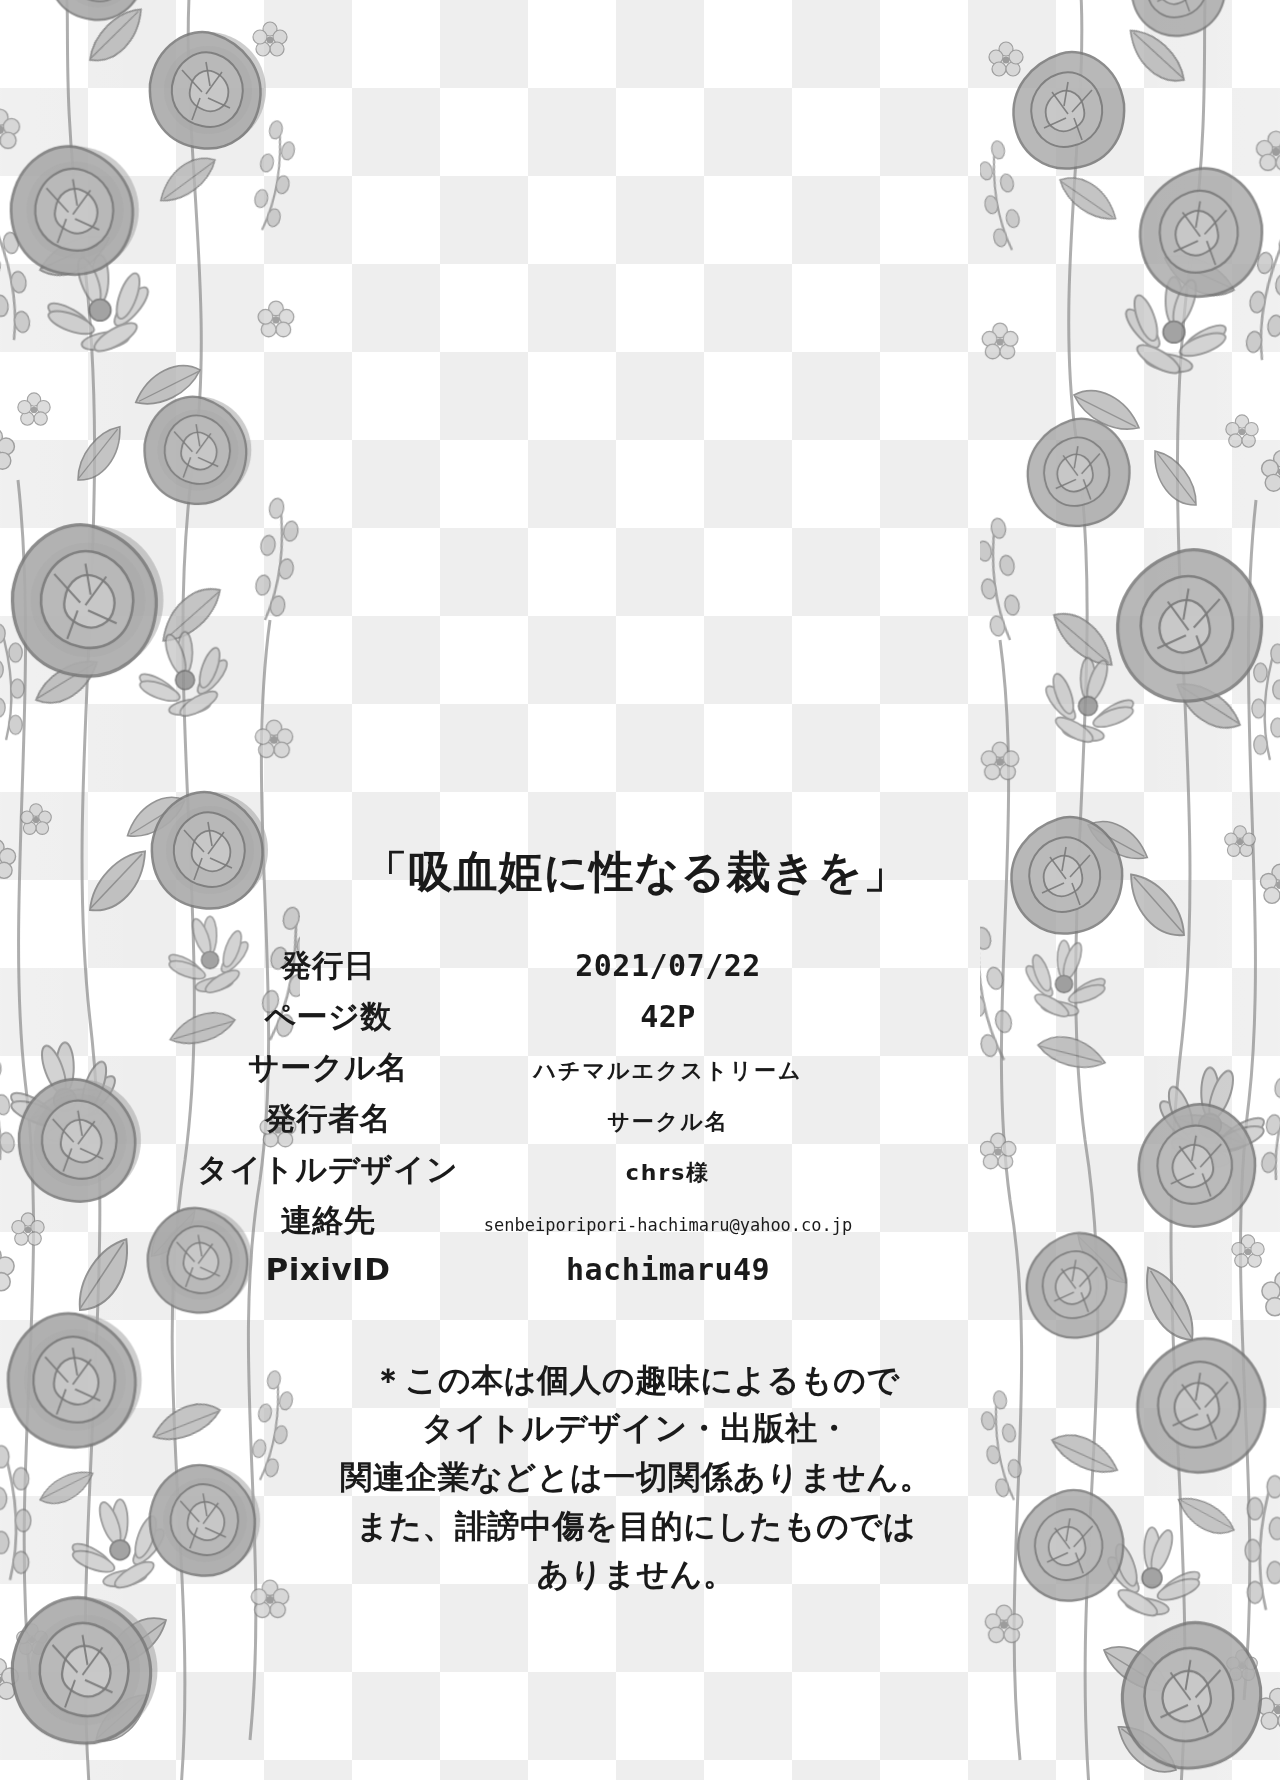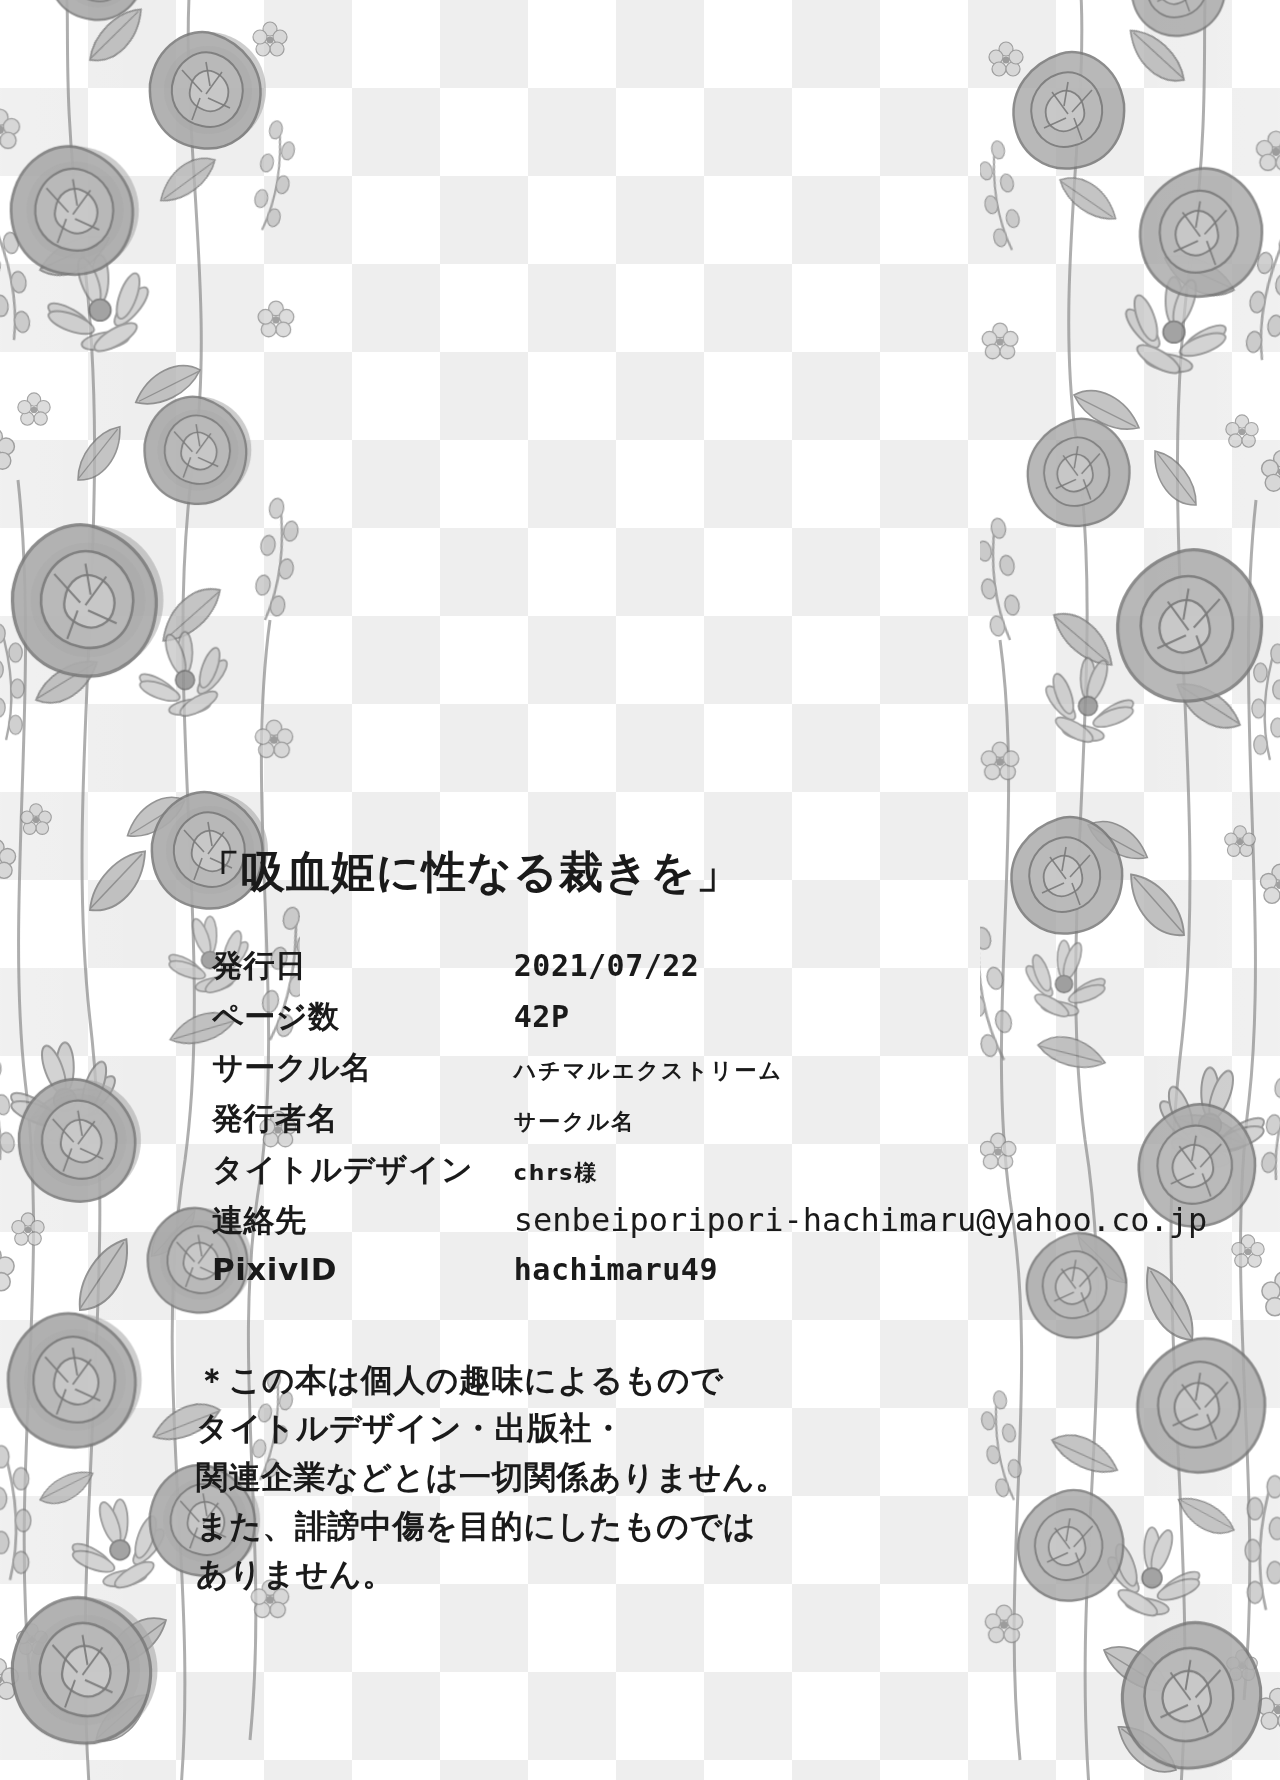--- a/index.html
+++ b/index.html
@@ -52,50 +52,51 @@
   .floral.right { right: -30px; transform: scaleX(-1); }
   .floral svg { width: 100%; height: 100%; display: block; }
 
   
   .content {
     position: absolute;
     left: 196px;
     top: 846px;
     width: 880px;
     color: #1a1a1a;
+    text-align: center;
   }
   .title {
     font-family: "DejaVu Sans", sans-serif;
     font-size: 44px;
     font-weight: 700;
     letter-spacing: 1px;
     line-height: 1.2;
     margin: 0 0 46px 0;
     white-space: nowrap;
   }
   .info-table {
     border-collapse: collapse;
     margin: 0 0 60px 0;
   }
   .info-table td {
-    padding: 0 0 9px 16px;
+    padding: 0 0 9px 1px;
     vertical-align: baseline;
     font-family: "DejaVu Sans", sans-serif;
     font-size: 31px;
     font-weight: 700;
     letter-spacing: 0.5px;
     white-space: nowrap;
   }
   .info-table td.label {
     padding-right: 24px;
     min-width: 232px;
   }
   .info-table tr.small td.value {
     font-family: "DejaVu Sans Mono", monospace;
-    font-size: 32px;
+    font-size: 17px;
     font-weight: 400;
     letter-spacing: 0px;
   }
   .info-table td.value {
     font-family: "DejaVu Sans Mono", monospace;
     font-size: 30px;
     font-weight: 700;
   }
   .info-table td.value.jp {
     font-family: "DejaVu Sans", sans-serif;

